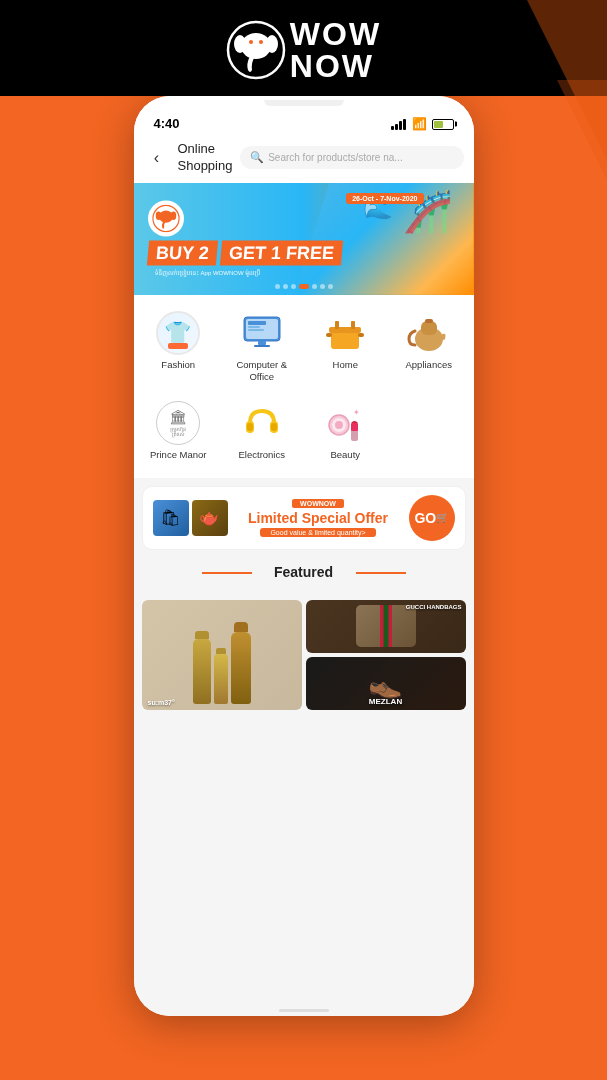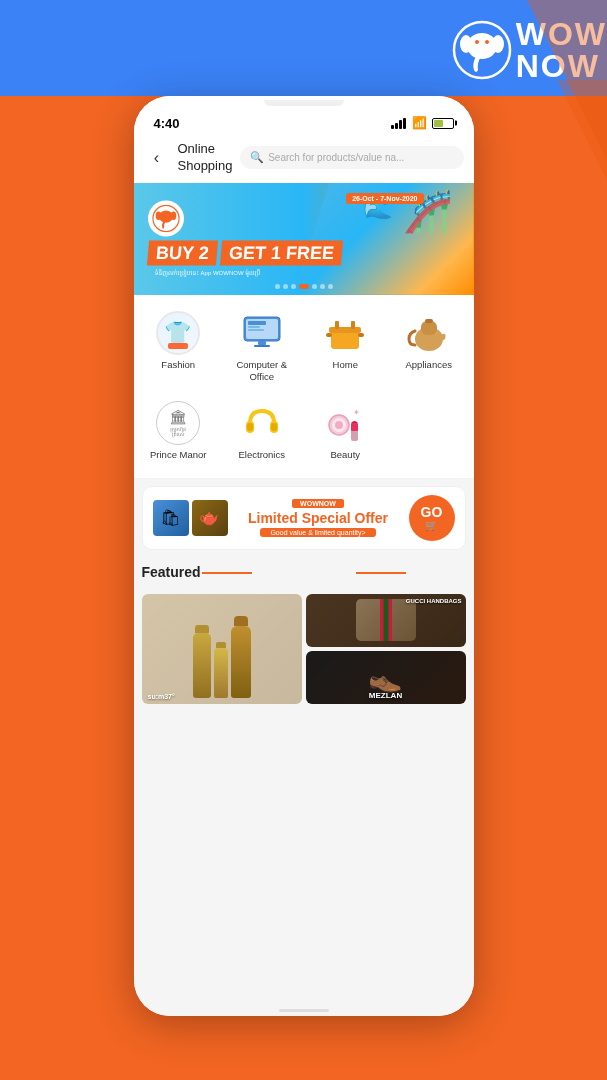--- a/index.html
+++ b/index.html
@@ -10,23 +10,23 @@
       font-family: -apple-system, BlinkMacSystemFont, 'Segoe UI', sans-serif;
       overflow: hidden;
       display: flex;
       flex-direction: column;
       align-items: center;
     }
 
     
     .app-header {
       width: 100%;
-      background: #3b82f6;
-      display: flex;
-      justify-content: flex-end;
+      background: #000000;
+      display: flex;
+      justify-content: center;
       align-items: center;
       padding: 18px 0 14px;
       gap: 4px;
     }
     .logo-icon {
       width: 60px;
       height: 60px;
     }
     .logo-text {
       display: flex;
@@ -50,21 +50,21 @@
       position: relative;
       flex: 1;
       display: flex;
       flex-direction: column;
     }
     .phone-top-bar {
       background: white;
       padding: 10px 20px 6px;
       display: flex;
       justify-content: space-between;
-      align-items: flex-start;
+      align-items: flex-end;
     }
     .phone-time {
       font-size: 13px;
       font-weight: 600;
       color: #000;
     }
     .phone-icons {
       display: flex;
       gap: 4px;
       align-items: center;
@@ -320,42 +320,42 @@
       padding: 1px 10px;
       border-radius: 3px;
       margin-top: 2px;
     }
     .go-btn {
       width: 46px;
       height: 46px;
       background: #F26522;
       border-radius: 50%;
       display: flex;
-      flex-direction: column;
+      flex-direction: row;
       align-items: center;
       justify-content: center;
       color: white;
       font-weight: 900;
       font-size: 14px;
     }
     .go-cart-icon {
       font-size: 10px;
     }
 
     
     .featured-section {
       padding: 6px 8px 0;
       background: #f5f5f5;
     }
     .featured-title {
-      text-align: left;
+      text-align: center;
       font-size: 14px;
       font-weight: 700;
       color: #222;
-      margin-bottom: 14px;
+      margin-bottom: 20px;
       position: relative;
     }
     .featured-title::before,
     .featured-title::after {
       content: '';
       position: absolute;
       top: 50%;
       width: 50px;
       height: 2px;
       background: #F26522;
@@ -540,21 +540,21 @@
     <div class="nav-bar">
       <div class="back-btn">
         <span>‹</span>
       </div>
       <div class="nav-title">
         <span>Online</span><br>
         <span>Shopping</span>
       </div>
       <div class="search-bar">
         <span class="search-ic">🔍</span>
-        <span class="search-placeholder">Search for products/value na...</span>
+        <span class="search-placeholder">Search for products/store na...</span>
       </div>
     </div>
 
     <div class="phone-content">
 
       <div class="banner">
         <div class="banner-bg"></div>
 
         <div class="banner-waterpark"></div>
 

